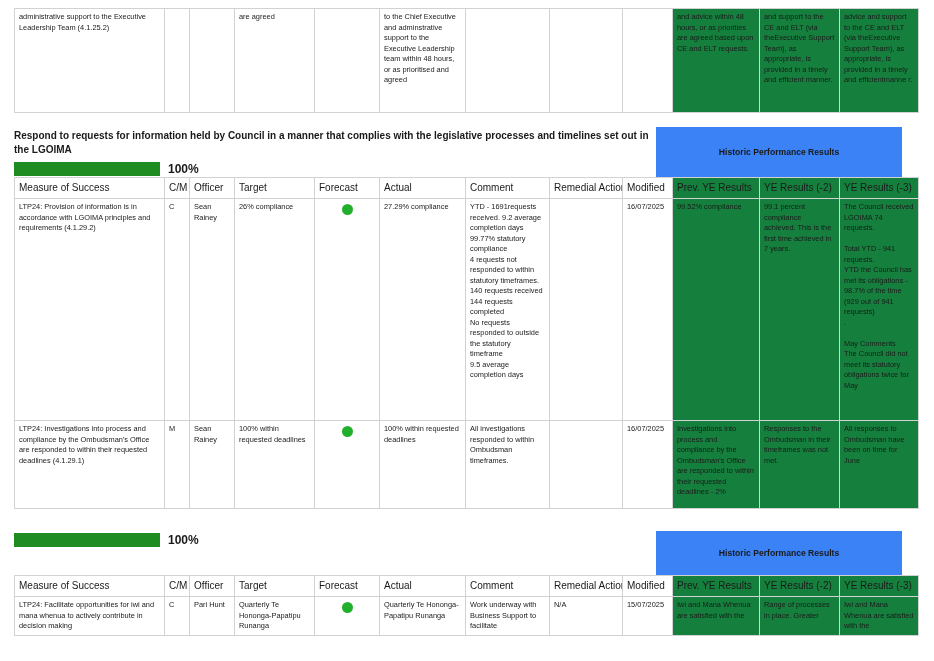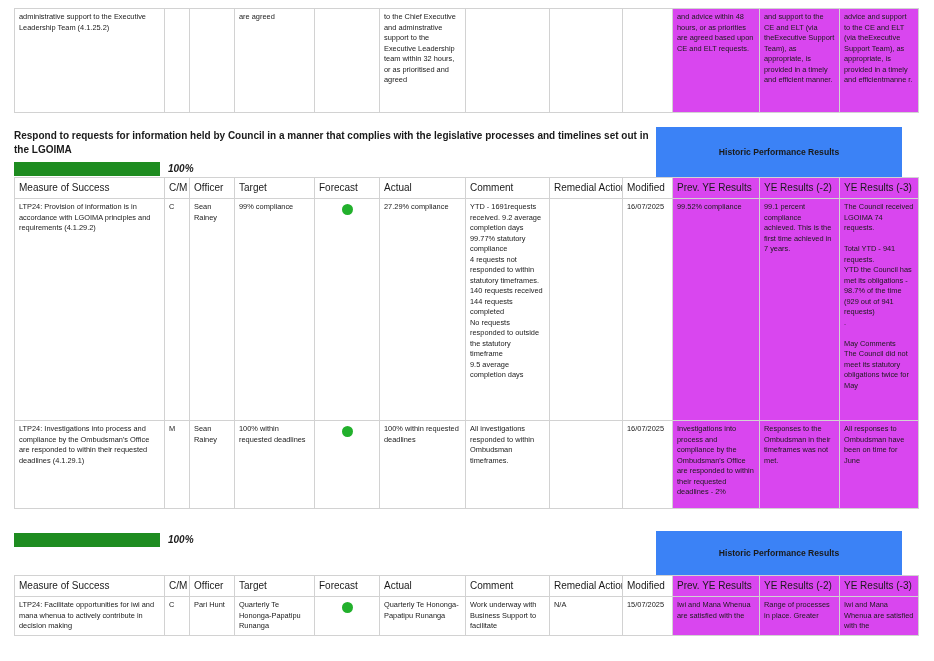--- a/index.html
+++ b/index.html
@@ -39,21 +39,21 @@
     font-weight: normal;
     word-wrap: break-word;
     overflow: hidden;
   }
   table.rpt th {
     font-weight: normal;
     font-size: 10px;
     vertical-align: middle;
     white-space: nowrap;
   }
-  td.histo, th.histo { background: #d946ef; }
+  td.histo, th.histo { background: #15803d; }
 
   .cellwrap { white-space: pre-line; }
 
   
   col.c-measure  { width: 150px; }
   col.c-cm       { width: 25px;  }
   col.c-officer  { width: 45px;  }
   col.c-target   { width: 80px;  }
   col.c-forecast { width: 65px;  }
   col.c-actual   { width: 86px;  }
@@ -87,25 +87,24 @@
     height: 17px;
   }
   .progress-bar {
     width: 146px;
     height: 14px;
     background: #1e8c20;
     border: 1px solid #1e8c20;
     box-sizing: border-box;
   }
   .progress-label {
-    font-size: 10px;
+    font-size: 12px;
     font-weight: bold;
     margin-left: 8px;
     color: #1a1a1a;
-    font-style: italic;
   }
   .histo-banner {
     position: absolute;
     right: 16px;
     top: 0;
     width: 246px;
     background: #3b82f6;
     text-align: center;
     font-size: 8.6px;
     font-weight: bold;
@@ -150,21 +149,21 @@
         <col class="c-ye2">
         <col class="c-ye3">
     </colgroup>
     <tbody>
       <tr style="height:104px">
         <td><span class="cellwrap">administrative support to the Executive Leadership Team (4.1.25.2)</span></td>
         <td><span class="cellwrap"></span></td>
         <td><span class="cellwrap"></span></td>
         <td><span class="cellwrap">are agreed</span></td>
         <td><span class="cellwrap"></span></td>
-        <td><span class="cellwrap">to the Chief Executive and adminstrative support to the Executive Leadership team within 32 hours, or as prioritised and agreed</span></td>
+        <td><span class="cellwrap">to the Chief Executive and adminstrative support to the Executive Leadership team within 48 hours, or as prioritised and agreed</span></td>
         <td><span class="cellwrap"></span></td>
         <td><span class="cellwrap"></span></td>
         <td><span class="cellwrap"></span></td>
         <td class="histo"><span class="cellwrap">and advice within 48 hours, or as priorities are agreed based upon CE and ELT requests.</span></td>
         <td class="histo"><span class="cellwrap">and support to the CE and ELT (via theExecutive Support Team), as appropriate, is provided in a timely and efficient manner.</span></td>
         <td class="histo"><span class="cellwrap">advice and support to the CE and ELT (via theExecutive Support Team), as appropriate, is provided in a timely and efficientmanne r.</span></td>
       </tr>
     </tbody>
   </table>
 
@@ -209,21 +208,21 @@
           <th class="histo">Prev. YE Results</th>
           <th class="histo">YE Results (-2)</th>
           <th class="histo">YE Results (-3)</th>
         </tr>
       </thead>
       <tbody>
         <tr style="height:222px">
           <td><span class="cellwrap">LTP24: Provision of information is in accordance with LGOIMA principles and requirements (4.1.29.2)</span></td>
           <td><span class="cellwrap">C</span></td>
           <td><span class="cellwrap">Sean Rainey</span></td>
-          <td><span class="cellwrap">99% compliance</span></td>
+          <td><span class="cellwrap">26% compliance</span></td>
           <td class="forecast-cell">
             <span class="dot"></span>
           </td>
           <td><span class="cellwrap">27.29% compliance</span></td>
           <td><span class="cellwrap">YTD - 1691requests received. 9.2 average completion days
 99.77% statutory compliance
 4 requests not responded to within statutory timeframes.
 140 requests received
 144 requests completed
 No requests responded to outside the statutory timeframe

